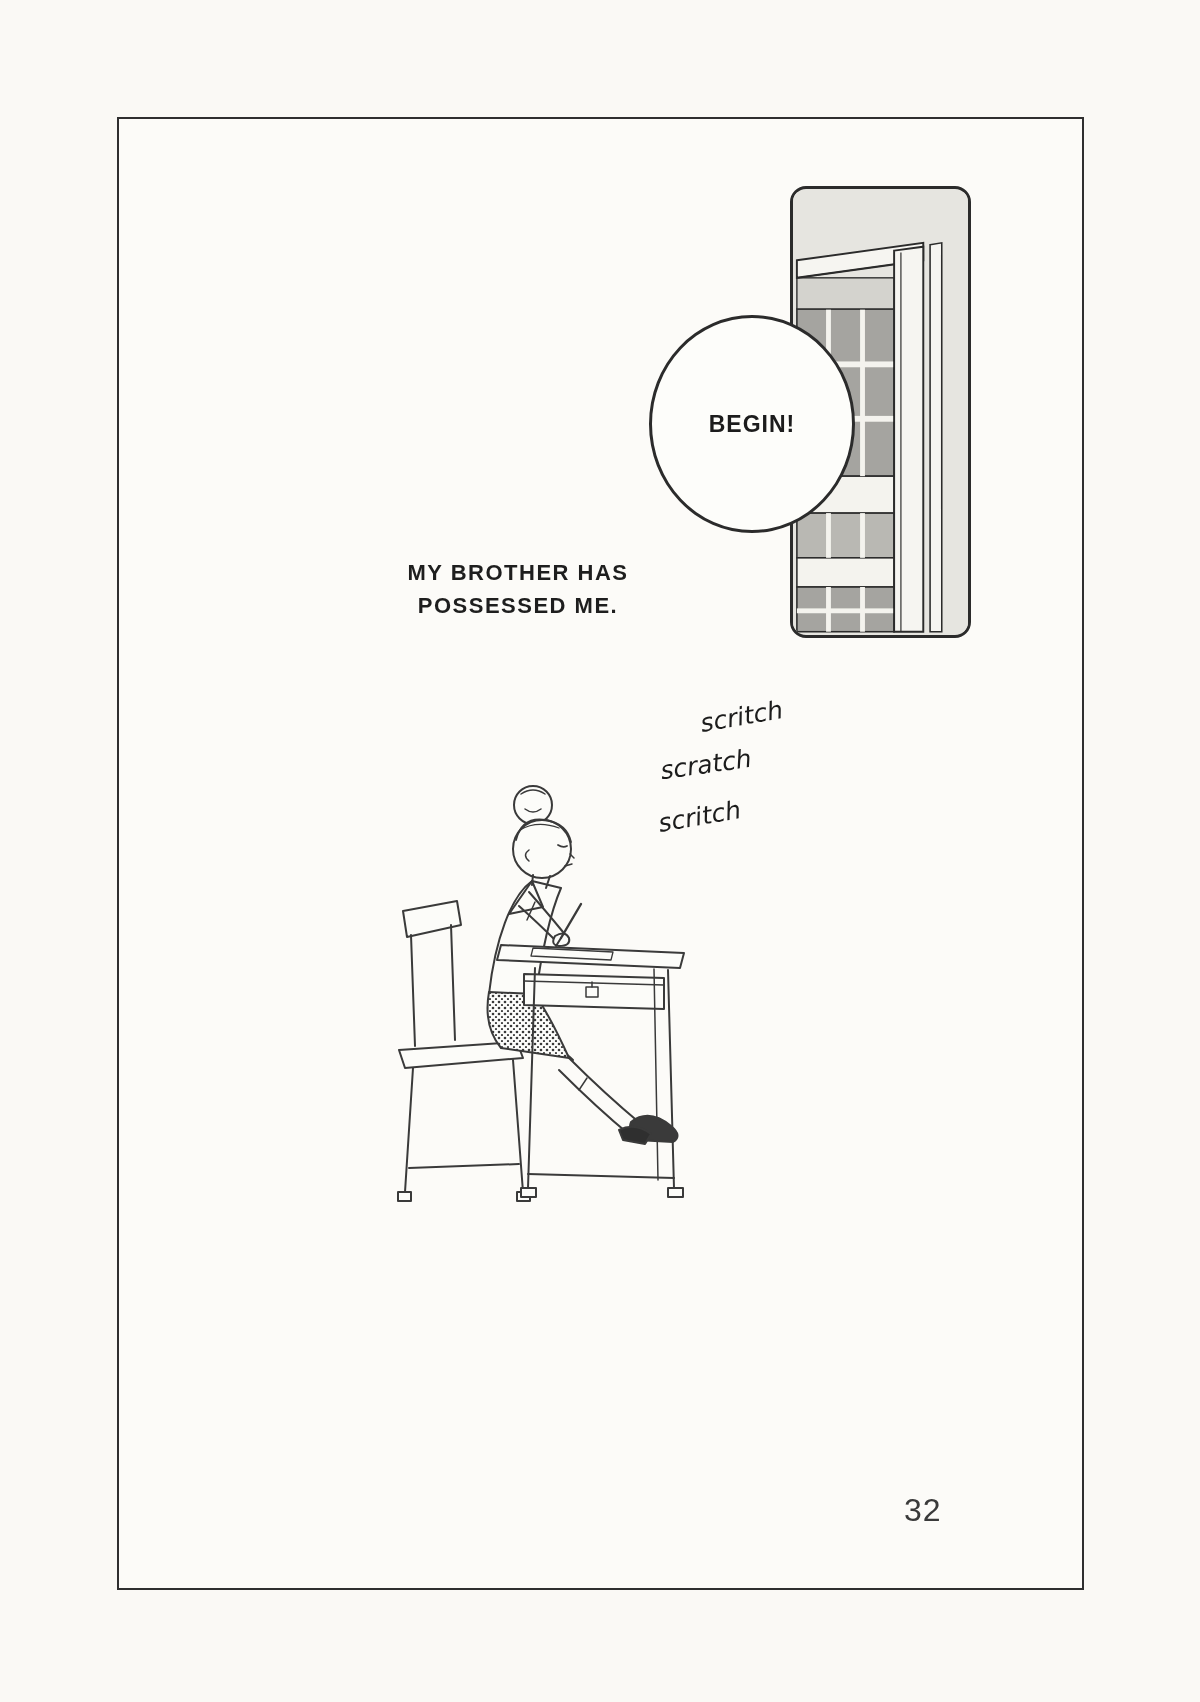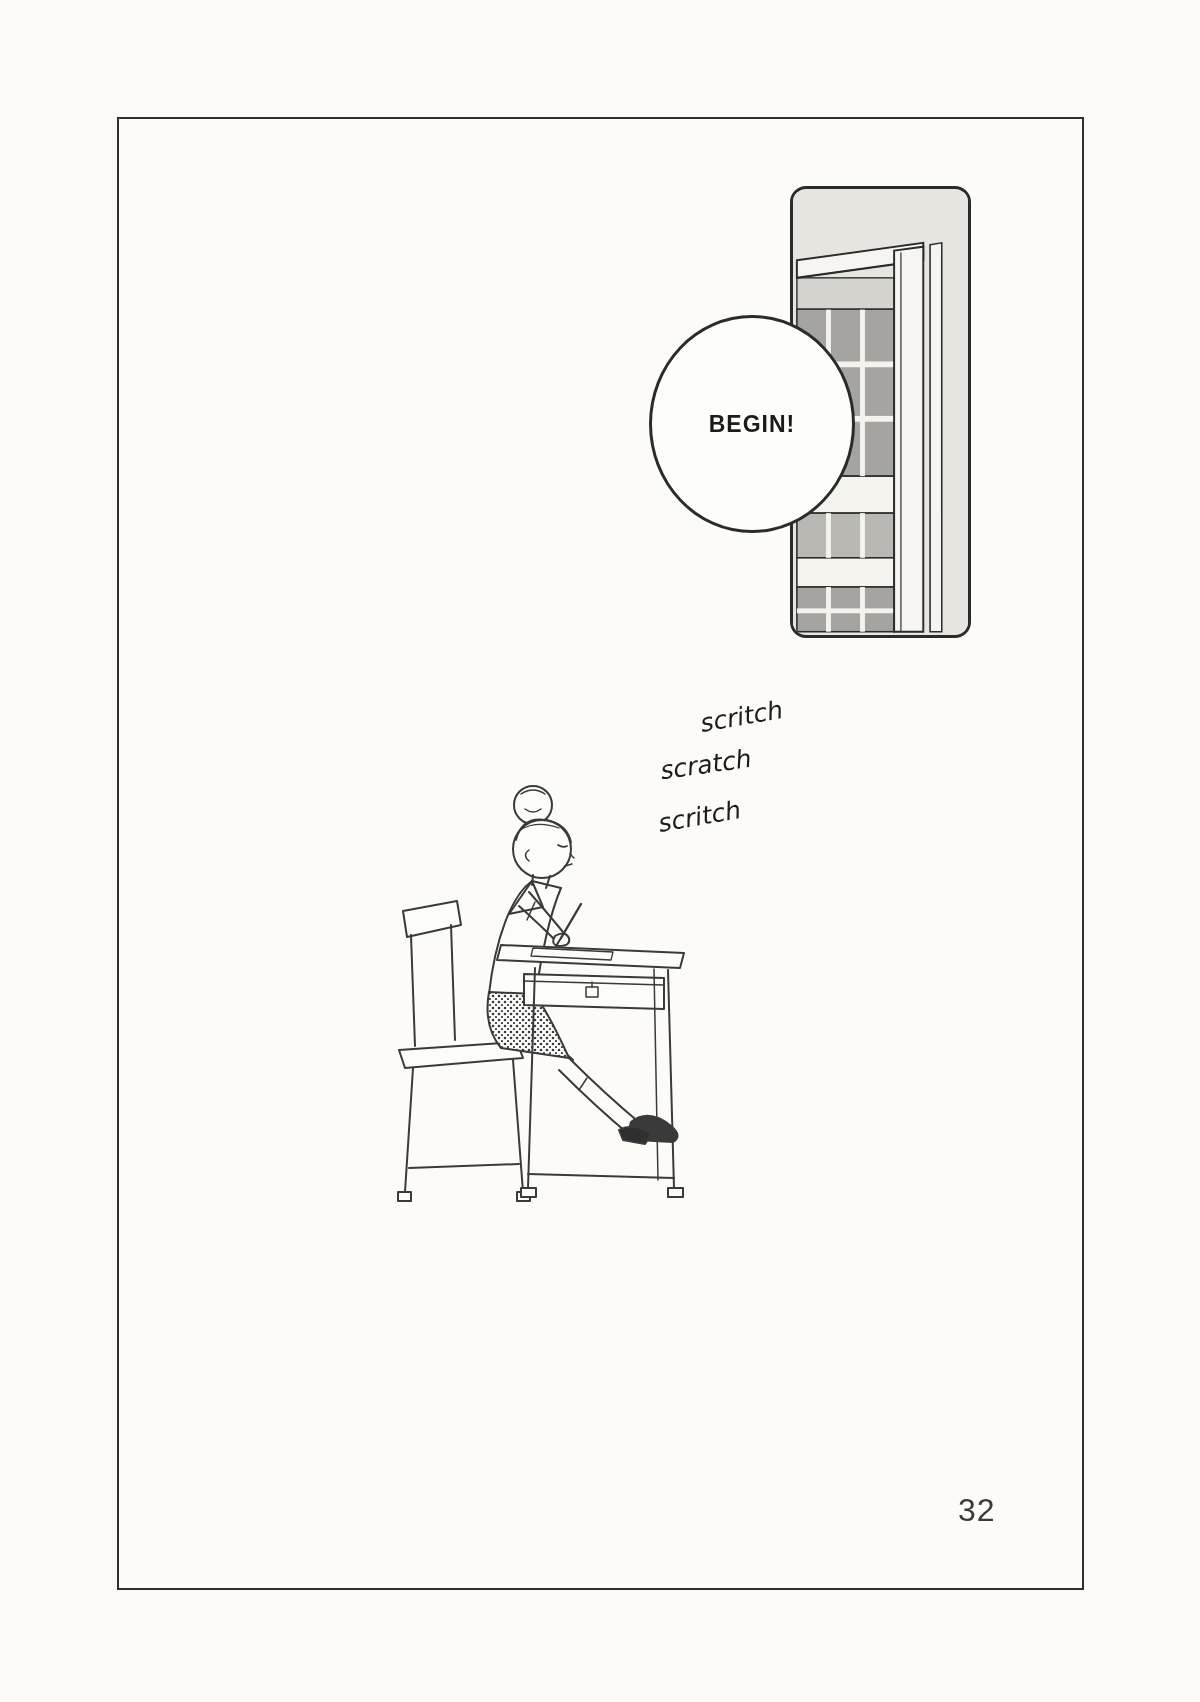--- a/index.html
+++ b/index.html
@@ -35,21 +35,21 @@
     position: absolute; z-index: 2; font-family: "DejaVu Sans", sans-serif;
     font-style: italic; font-size: 25px; color: #1c1c1c; white-space: nowrap;
   }
   .sfx-1 { left: 700px; top: 702px; transform: rotate(-10deg); }
   .sfx-2 { left: 660px; top: 750px; transform: rotate(-8deg); }
   .sfx-3 { left: 658px; top: 802px; transform: rotate(-10deg); }
   .girl-illustration {
     position: absolute; left: 383px; top: 778px; width: 340px; height: 440px; z-index: 2;
   }
   .page-number {
-    position: absolute; left: 958px; top: 1492px; z-index: 2;
+    position: absolute; left: 904px; top: 1492px; z-index: 2;
     font-size: 32px; letter-spacing: 1px; color: #3a3a3a;
   }
 </style>
 </head>
 <body>
 
 <div class="page">
 
   <div class="panel-frame"></div>
 
@@ -86,20 +86,24 @@
       <path d="M111,62 L111,452" stroke="#2b2b2b" stroke-width="1.2"></path>
 
       <path d="M141,54 L153,52 L153,452 L141,452 Z" fill="#f6f5f1" stroke="#2b2b2b" stroke-width="1.6"></path>
     </svg>
   </div>
 
   <div class="speech-balloon">
     <span class="balloon-text">BEGIN!</span>
   </div>
 
+  <div class="narration">
+    <div>MY BROTHER HAS</div>
+    <div>POSSESSED ME.</div>
+  </div>
 
   <div class="sfx sfx-1">scritch</div>
   <div class="sfx sfx-2">scratch</div>
   <div class="sfx sfx-3">scritch</div>
 
   <svg class="girl-illustration" viewBox="0 0 340 440">
     <defs>
       <pattern id="skirtdots" width="6" height="6" patternUnits="userSpaceOnUse">
         <rect width="6" height="6" fill="#fdfdfb"></rect>
         <circle cx="2" cy="2" r="1.3" fill="#3a3a3a"></circle>

